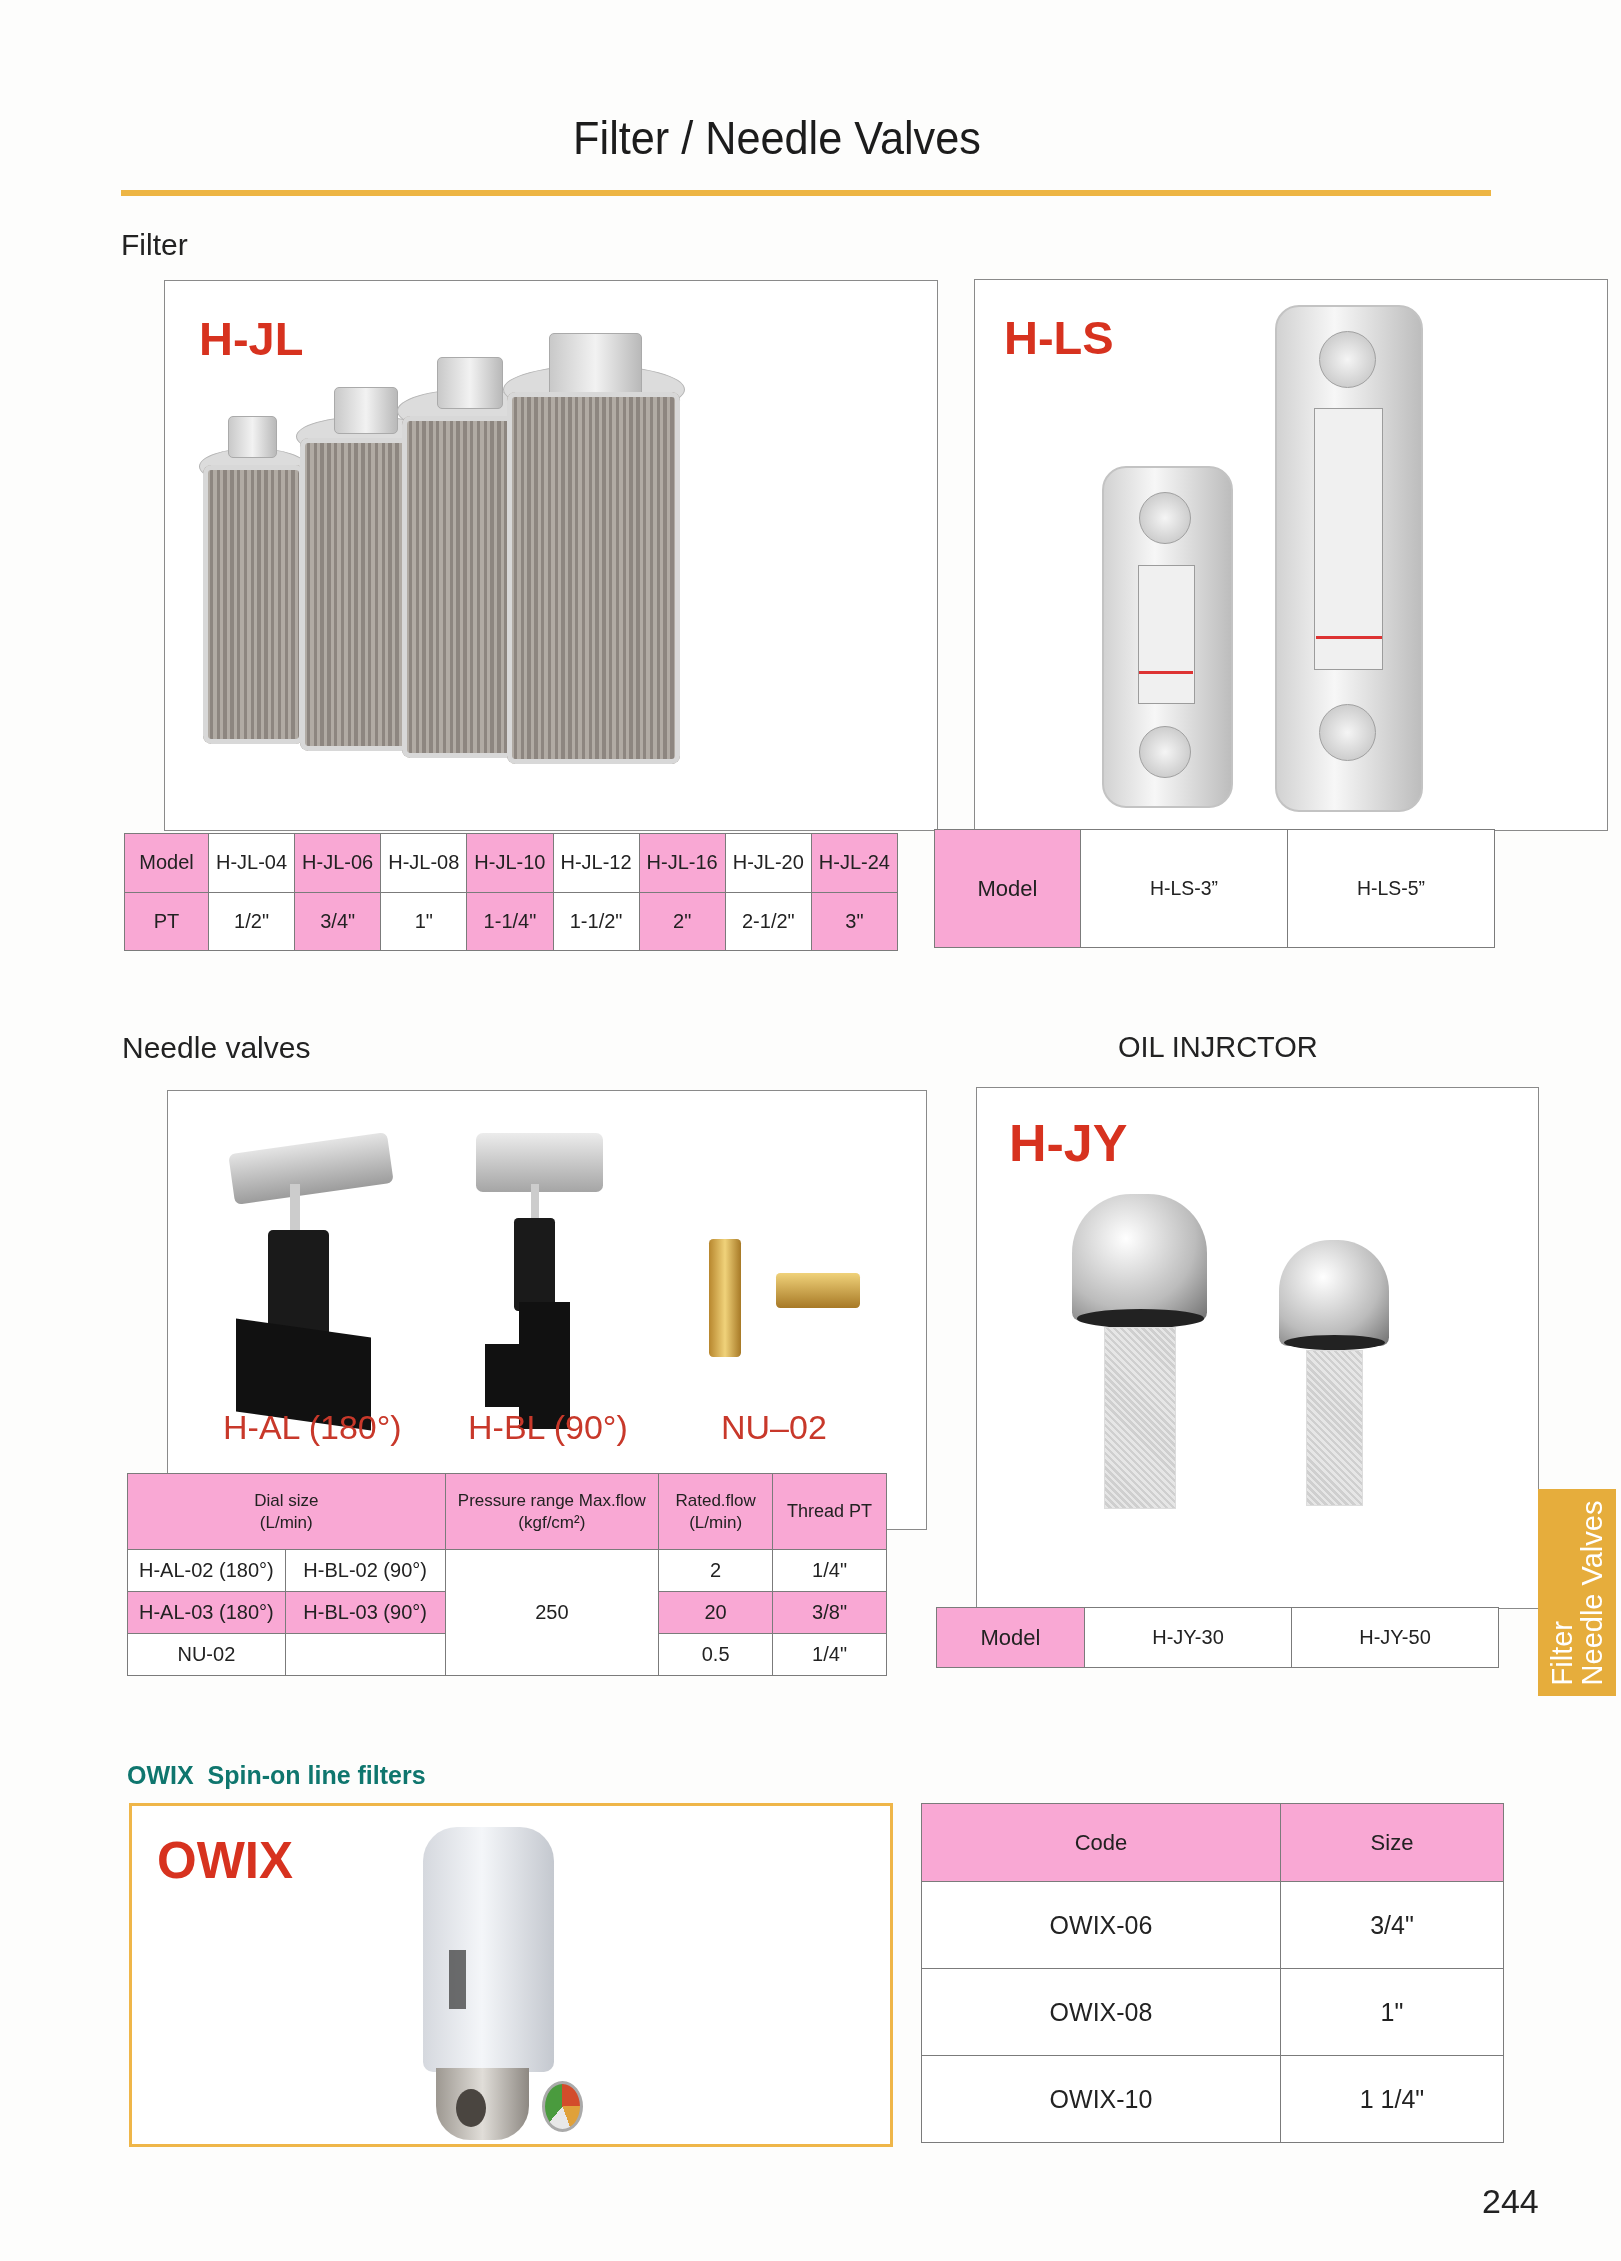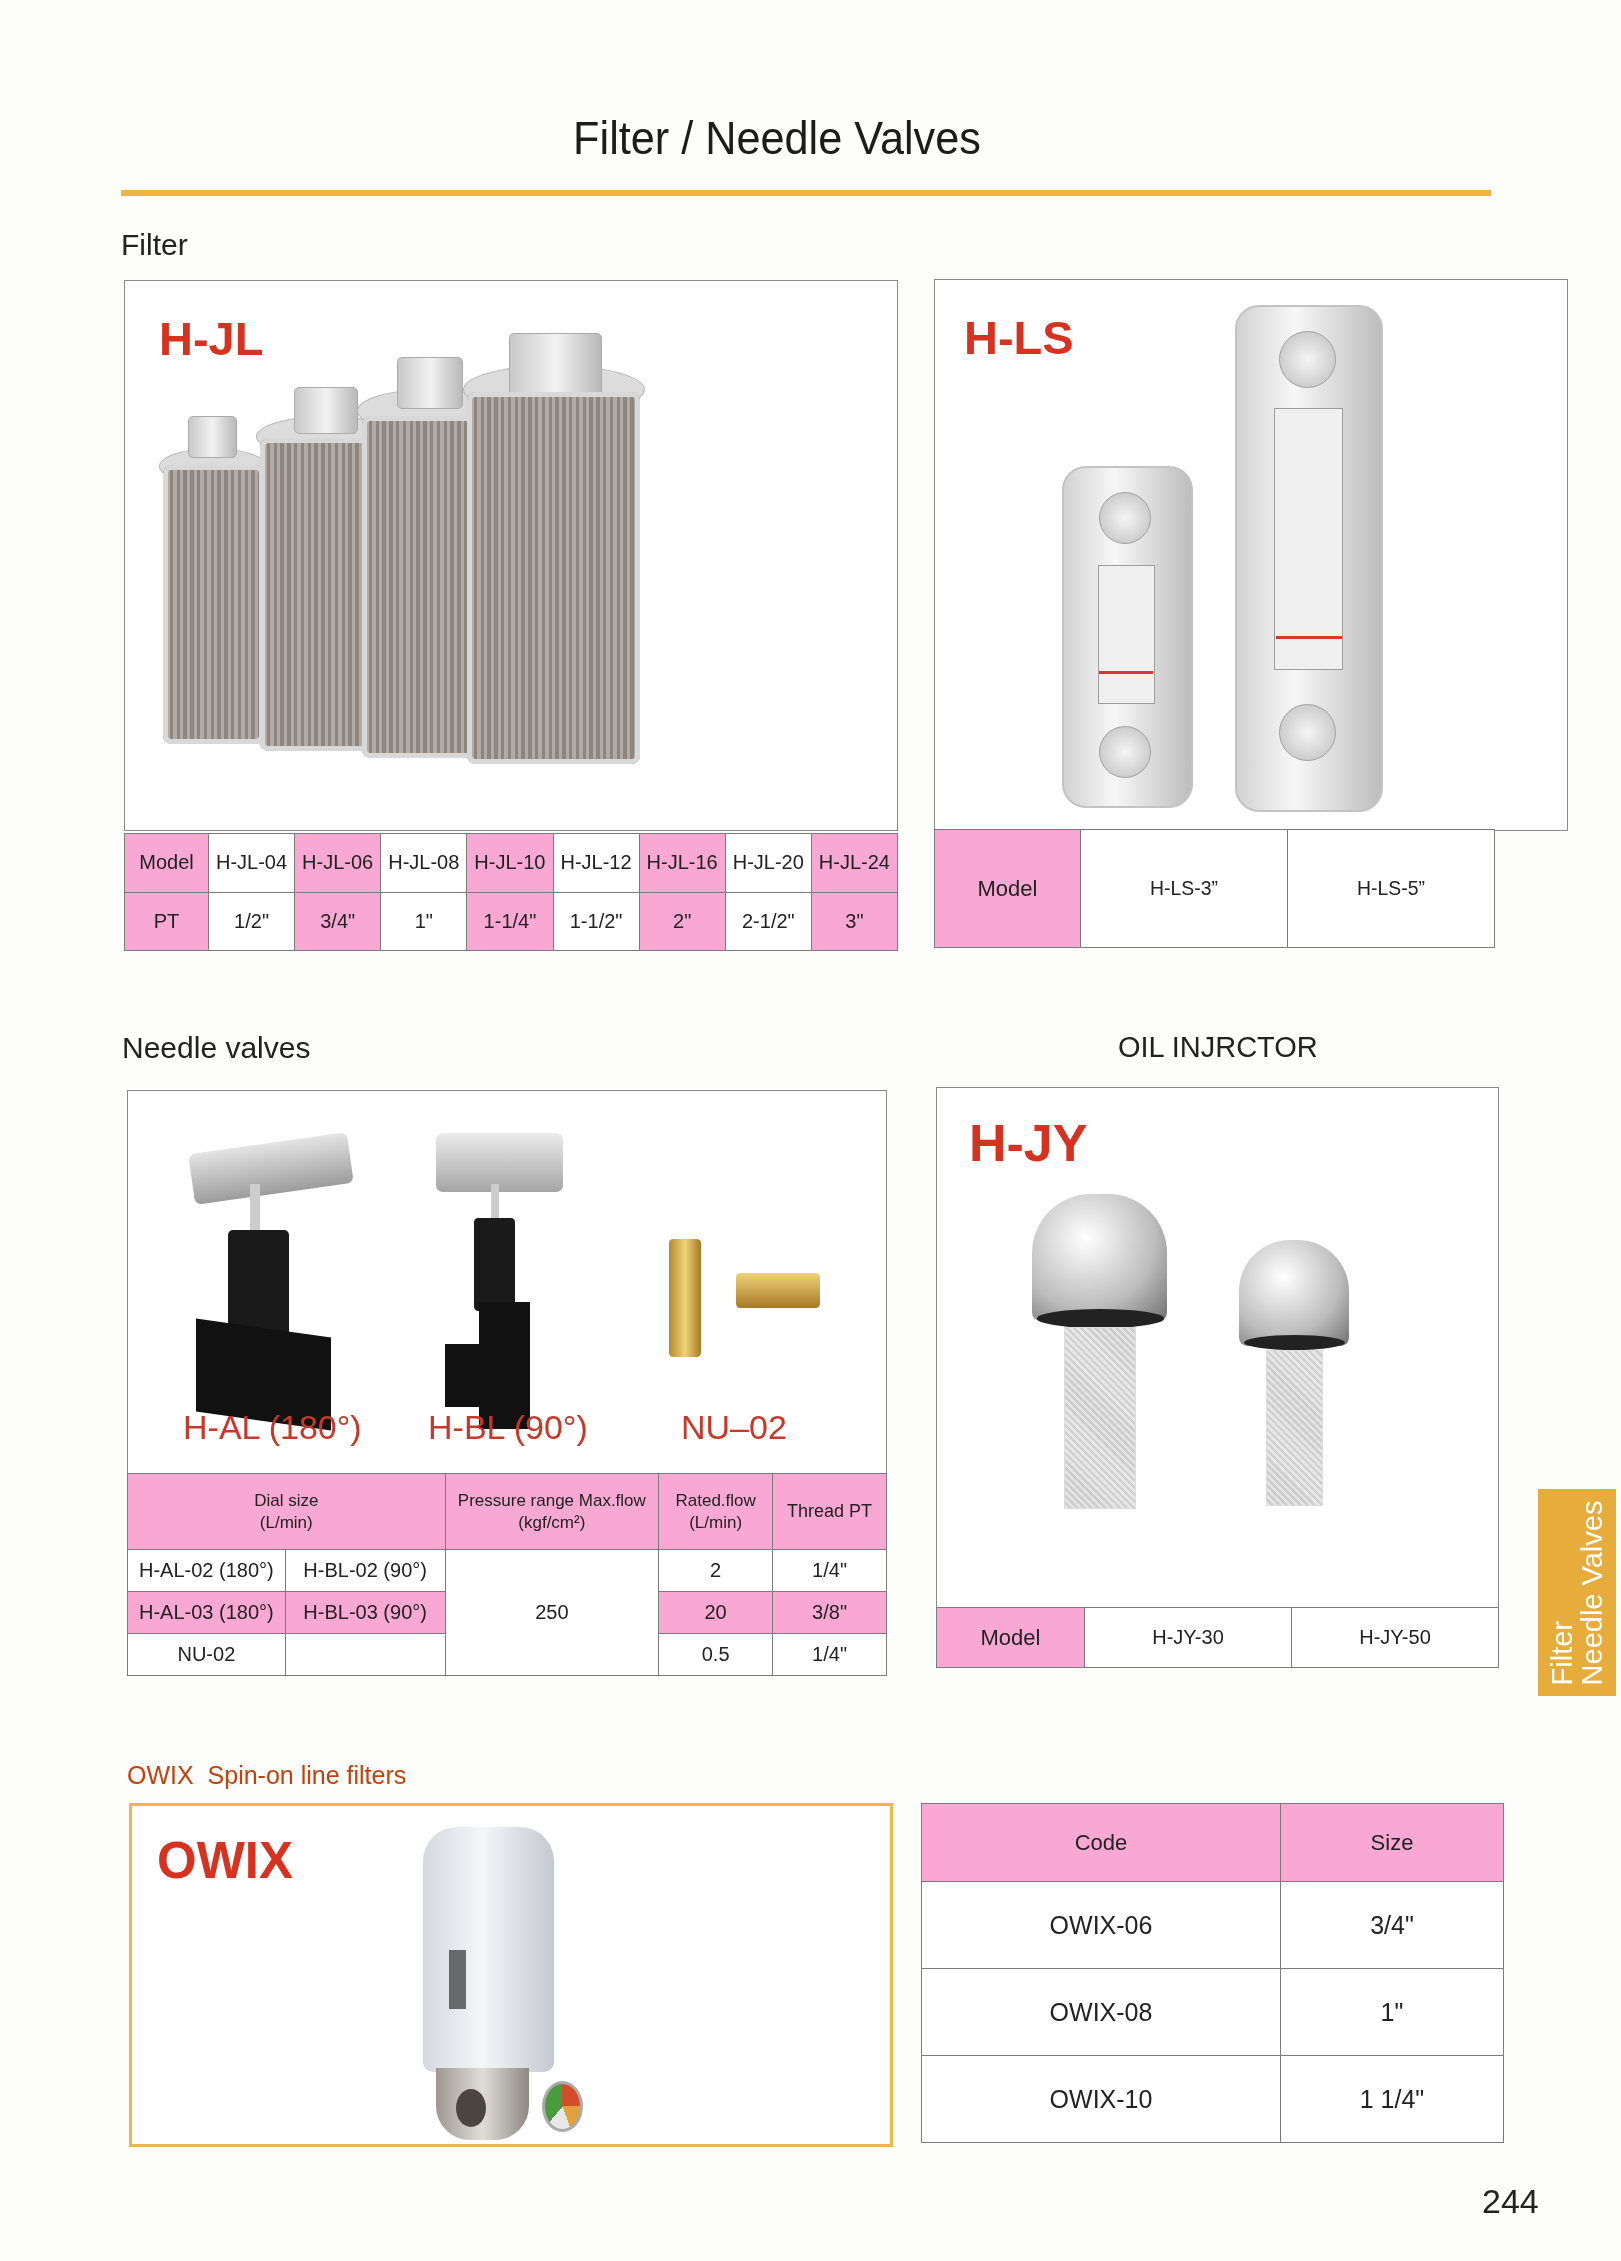--- a/index.html
+++ b/index.html
@@ -1,21 +1,21 @@
 <!DOCTYPE html>
 <html style="font-size:13.5px"><head>
 <meta charset="utf-8">
 <style>
   * { box-sizing: border-box; margin: 0; padding: 0; }
   body { width: 1622px; height: 2261px; background: #fdfdfc; font-family: "Liberation Sans", sans-serif; color: #222; position: relative; overflow: hidden; }
   .abs { position: absolute; }
   .page-title { left: 0; width: 1554px; top: 110px; text-align: center; font-size: 47px; color: #1c1c1c; transform: scaleX(0.92); }
   .rule { left: 121px; top: 190px; width: 1370px; height: 6px; background: #edb544; }
   .section-h { font-size: 30px; color: #222; }
-  .box { border: 1.7px solid #8a8a8a; background: #fff; }
+  .box { border: 1.7px solid #8a8a8a; background: #fff; margin-left: 40px; }
   .brand { color: #d7321f; font-weight: bold; font-size: 47px; }
   .brand-lg { color: #d7321f; font-weight: bold; font-size: 52px; }
   table { border-collapse: collapse; }
   td, th { border: 1.3px solid #7b7b7b; text-align: center; vertical-align: middle; font-weight: normal; }
   .y { background: #f9a8d4; }
   .w { background: #fff; }
   .tab-side { left: 1538px; top: 1489px; width: 78px; height: 207px; background: #e6ad3c; color: #fff; }
   .tab-side .lbl { position: absolute; left: 50%; top: 50%; transform: translate(-50%,-50%) rotate(-90deg); white-space: nowrap; font-size: 29px; line-height: 30px; text-align: left; }
   .page-num { left: 1482px; top: 2150px; font-size: 34px; color: #222; margin-top: 32px; }
   
@@ -188,21 +188,21 @@
 <table class="abs" style="left:936px;top:1607px;width:563px;height:61px;font-size:20px;">
   <tbody>
       <tr>
     <td class="y" style="width:148px;font-size:22px;">Model</td>
     <td class="w">H-JY-30</td>
     <td class="w">H-JY-50</td>
   </tr>
 </tbody>
   </table>
 
-<div class="abs" style="left:127px;top:1761px;font-size:25px;color:#c2410c;white-space:pre;">OWIX  Spin-on line filters</div>
+<div class="abs" style="left:127px;top:1761px;font-size:25px;color:#0f766e;white-space:pre;font-weight:bold;">OWIX  Spin-on line filters</div>
 <div class="abs" style="left:129px;top:1803px;width:764px;height:344px;border:3.4px solid #efb649;background:#fff;">
   <div class="abs brand" style="left:25px;top:25px;font-size:51px;">OWIX</div>
   <div class="abs" style="left:0;top:0;width:100%;height:100%;">
     <div class="abs" style="left:291px;top:21px;width:131px;height:245px;border-radius:34px 34px 10px 10px;background:linear-gradient(90deg,#d5d8de,#f4f6f9 45%,#c4c8cf);"></div>
     <div class="abs" style="left:317px;top:144px;width:17px;height:59px;background:#333;opacity:0.7;"></div>
     <div class="abs" style="left:304px;top:262px;width:93px;height:72px;border-radius:0 0 34px 34px;background:linear-gradient(90deg,#9d9891,#e0ddd8,#8d8882);"></div>
     <div class="abs" style="left:324px;top:283px;width:30px;height:38px;border-radius:50%;background:#4a4540;"></div>
     <div class="abs" style="left:410px;top:275px;width:41px;height:51px;border-radius:50%;background:conic-gradient(#d34c2b 0 90deg,#e0a13a 90deg 160deg,#e8e8e8 160deg 220deg,#4a9b3e 220deg 360deg);border:3.4px solid #aaa;"></div>
   </div>
 </div>

